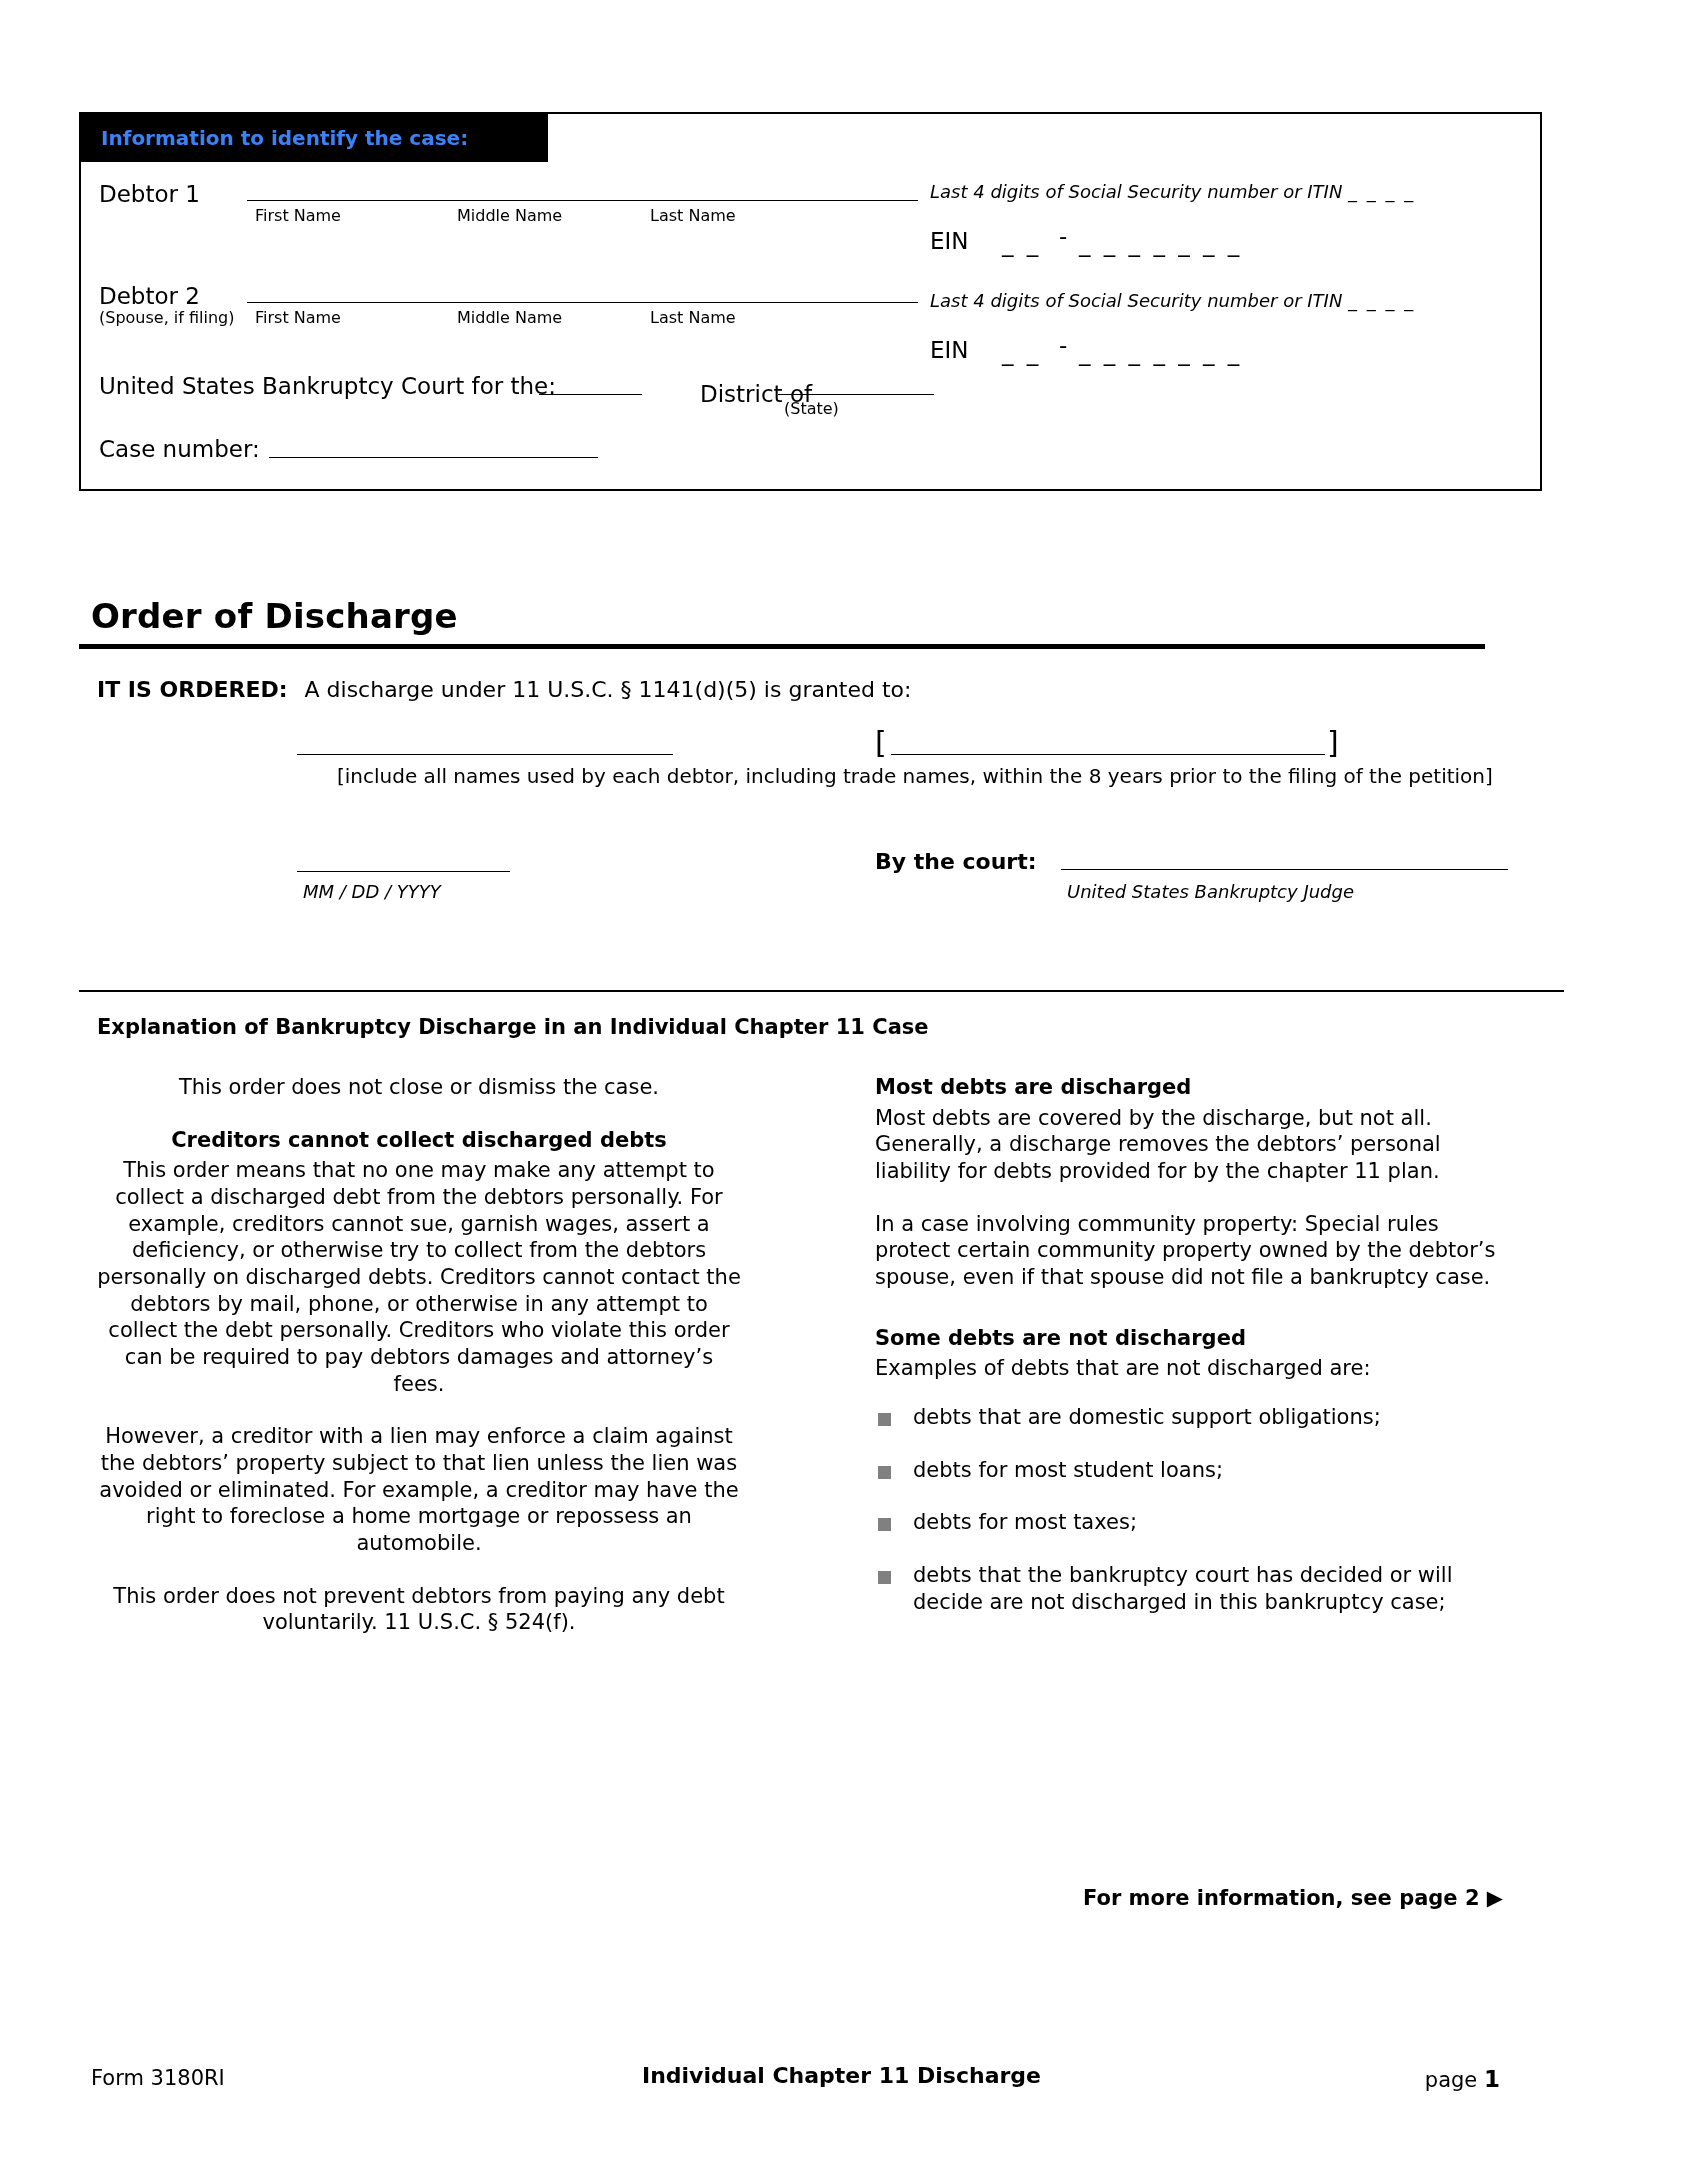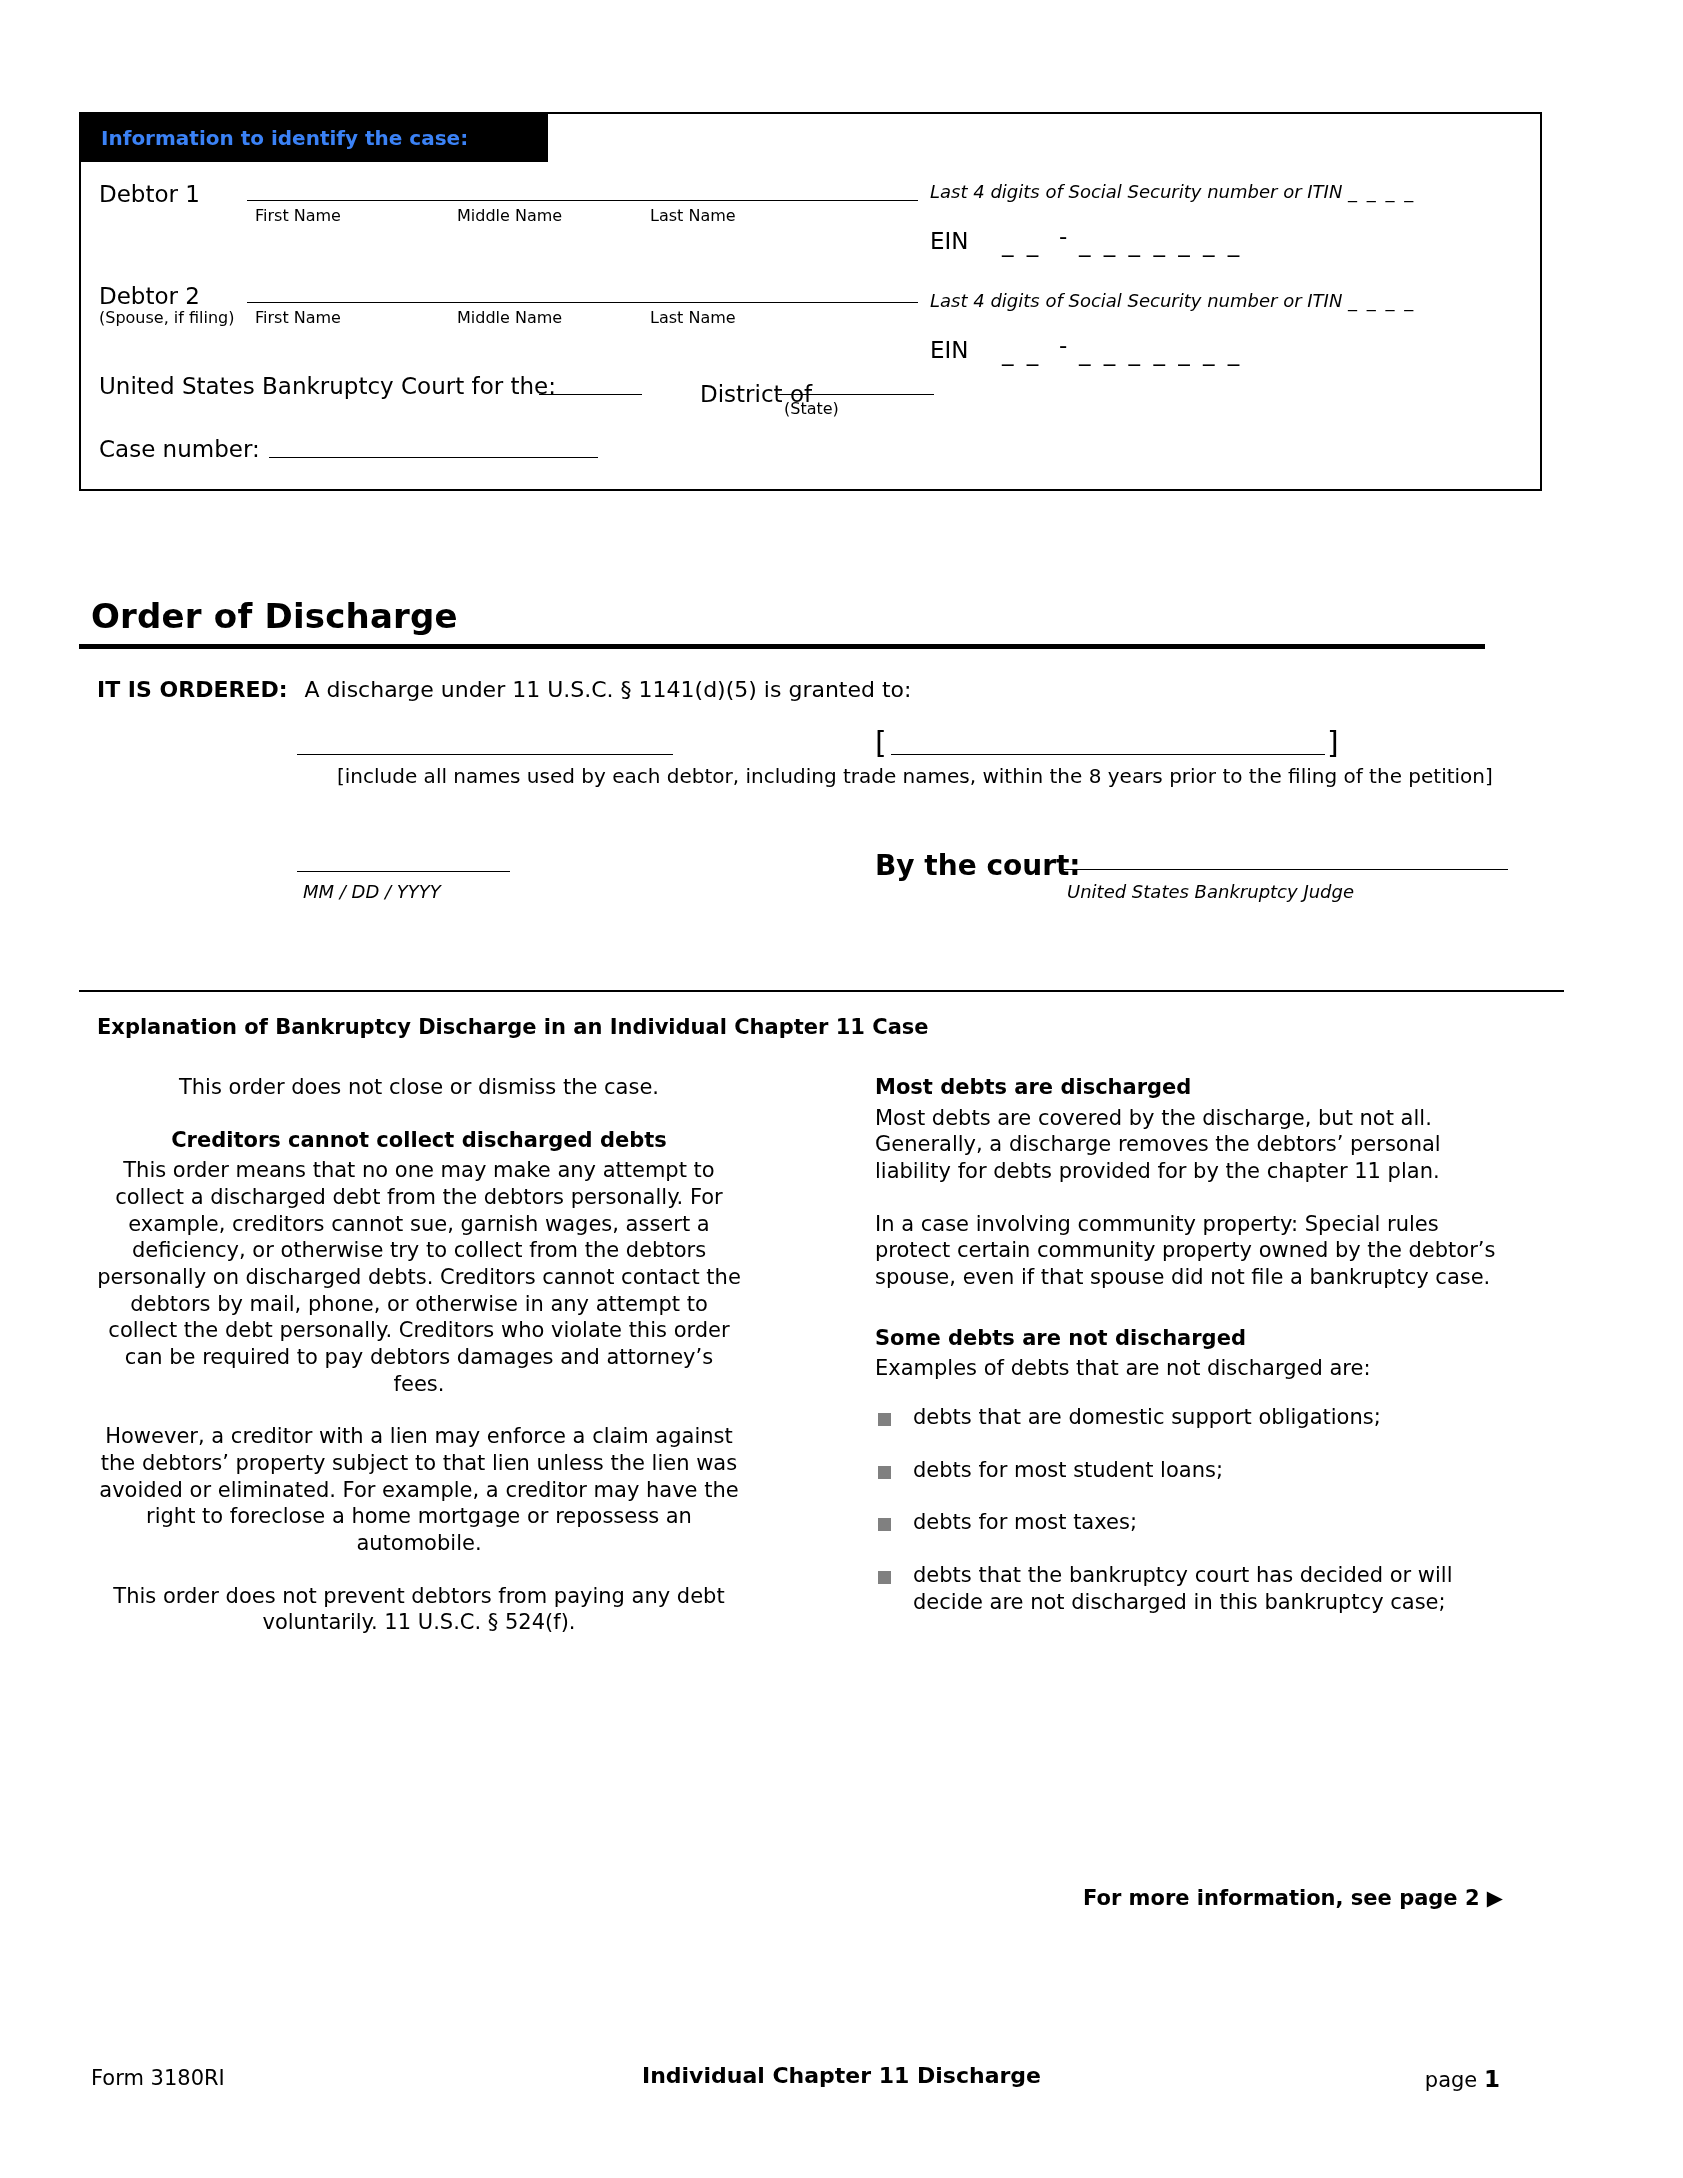--- a/index.html
+++ b/index.html
@@ -102,21 +102,21 @@
     left: 297px;
     top: 764px;
     font-size: 20px;
     margin-left: 40px;
   }
 
   .bythecourt {
     position: absolute;
     left: 875px;
     top: 849px;
-    font-size: 28px;
+    font-size: 22px;
     font-weight: bold;
   }
 
   .sep-rule {
     position: absolute;
     left: 79px;
     top: 990px;
     width: 1485px;
     border-bottom: 2px solid #000;
   }

